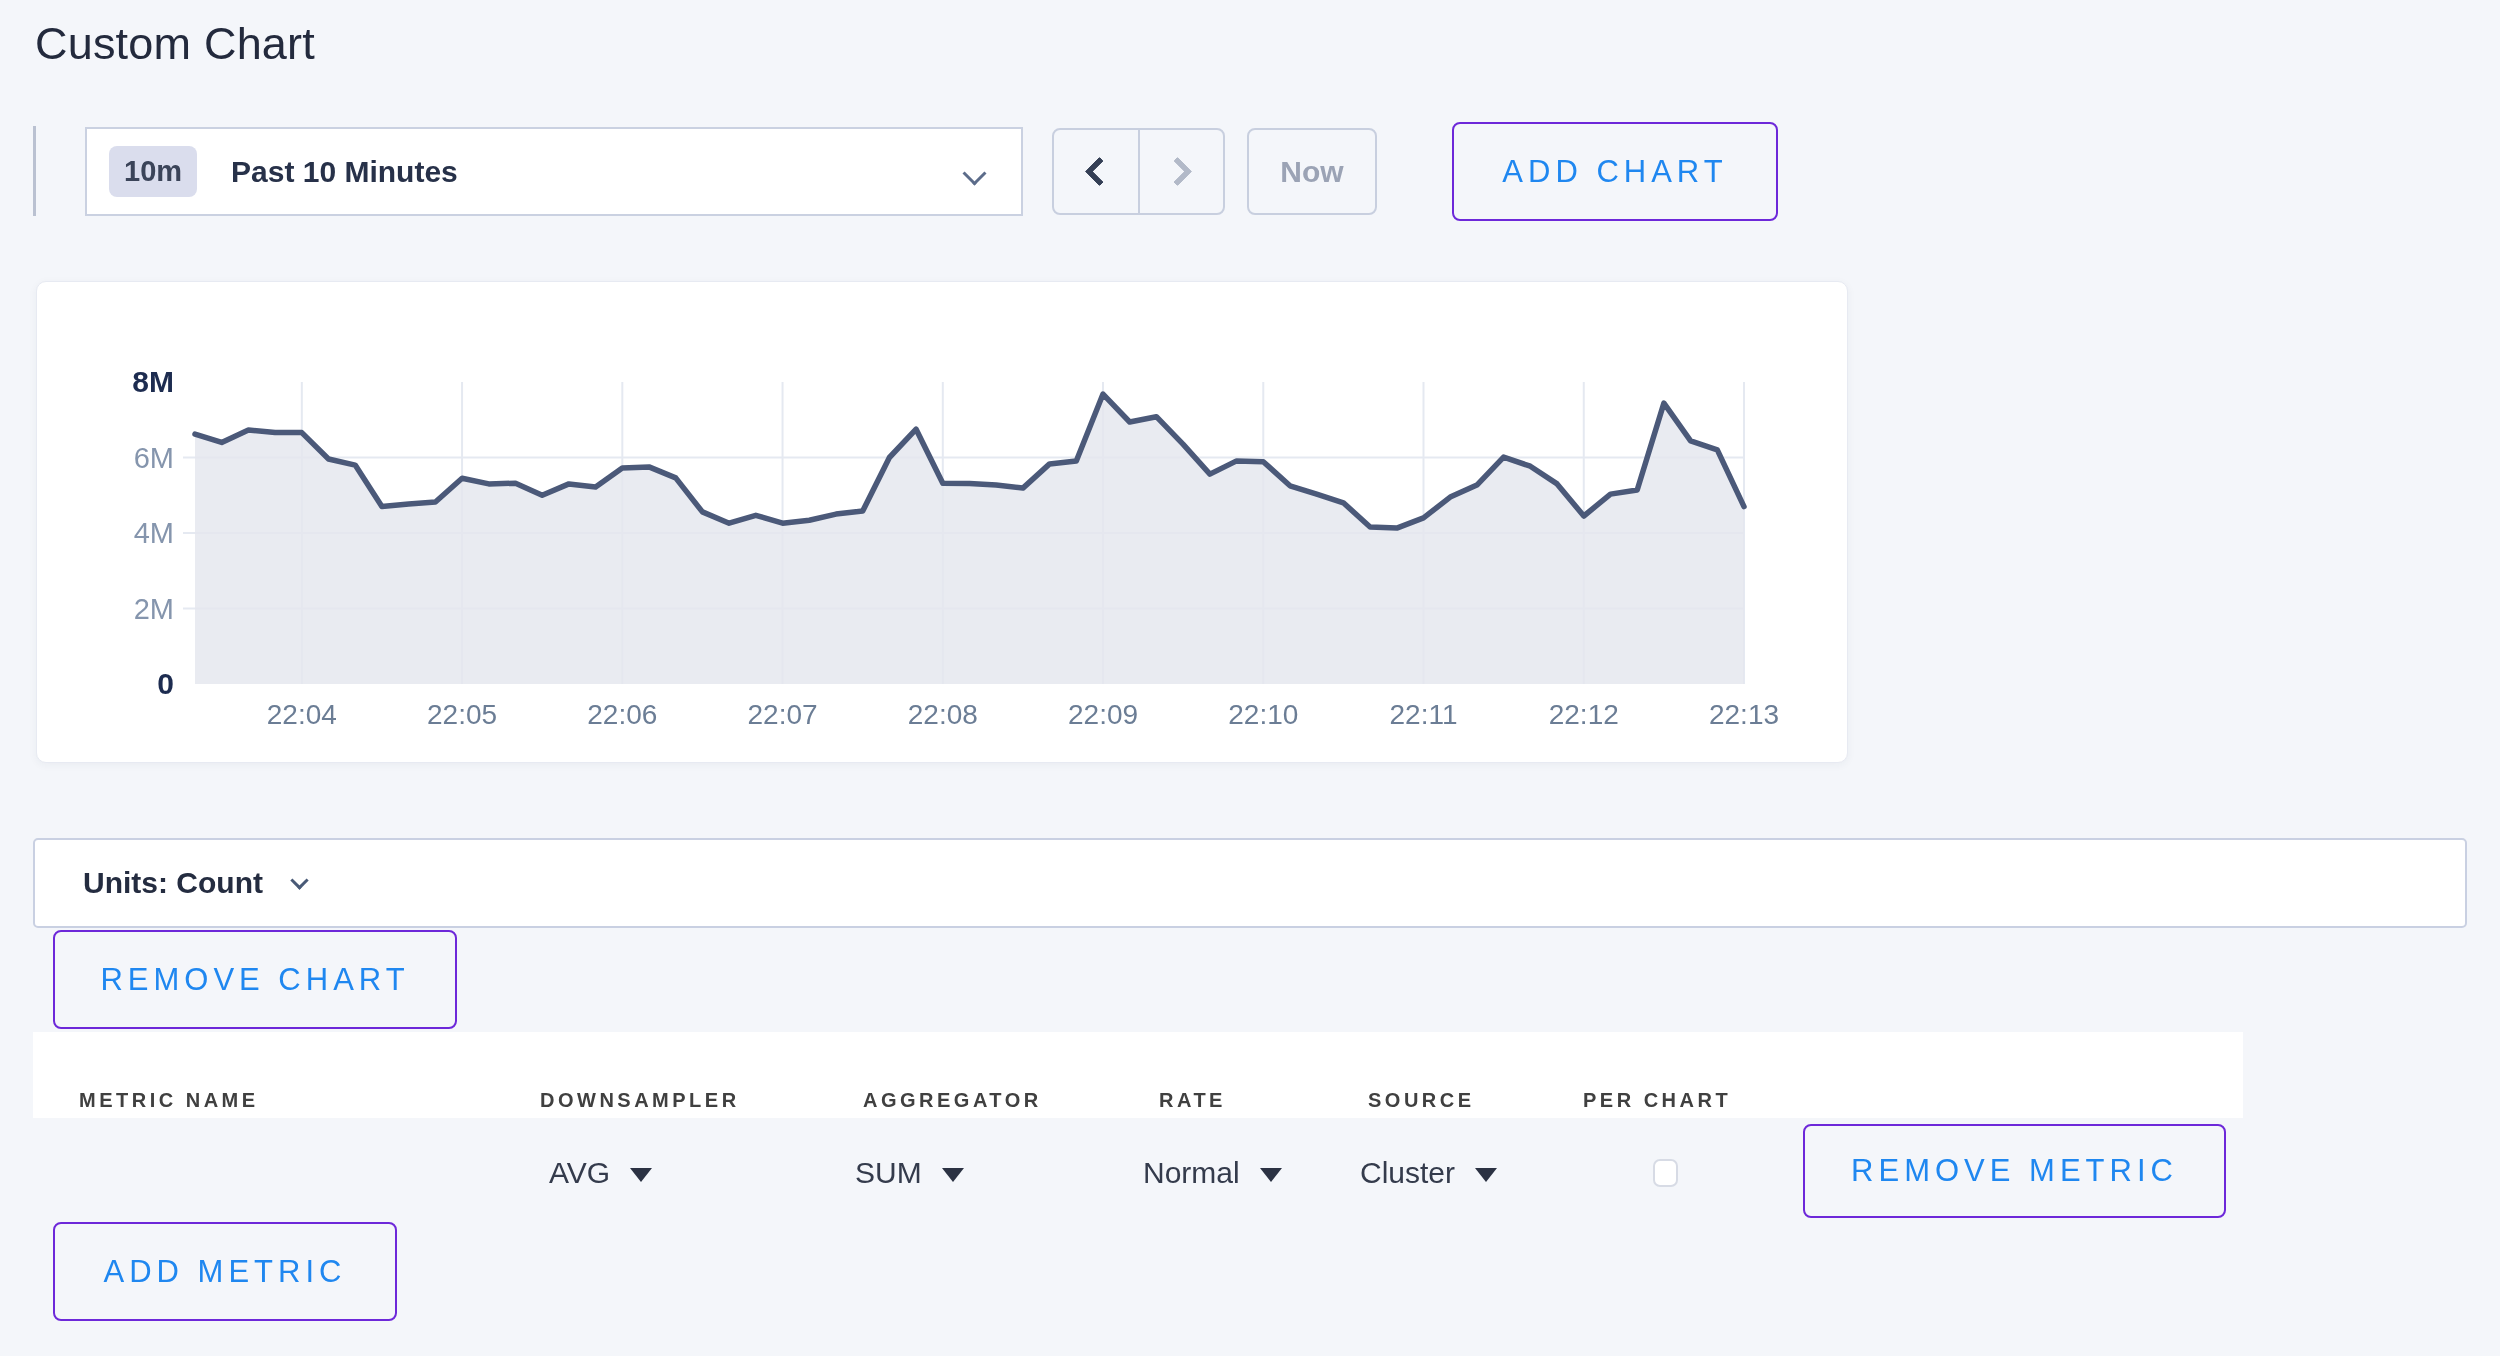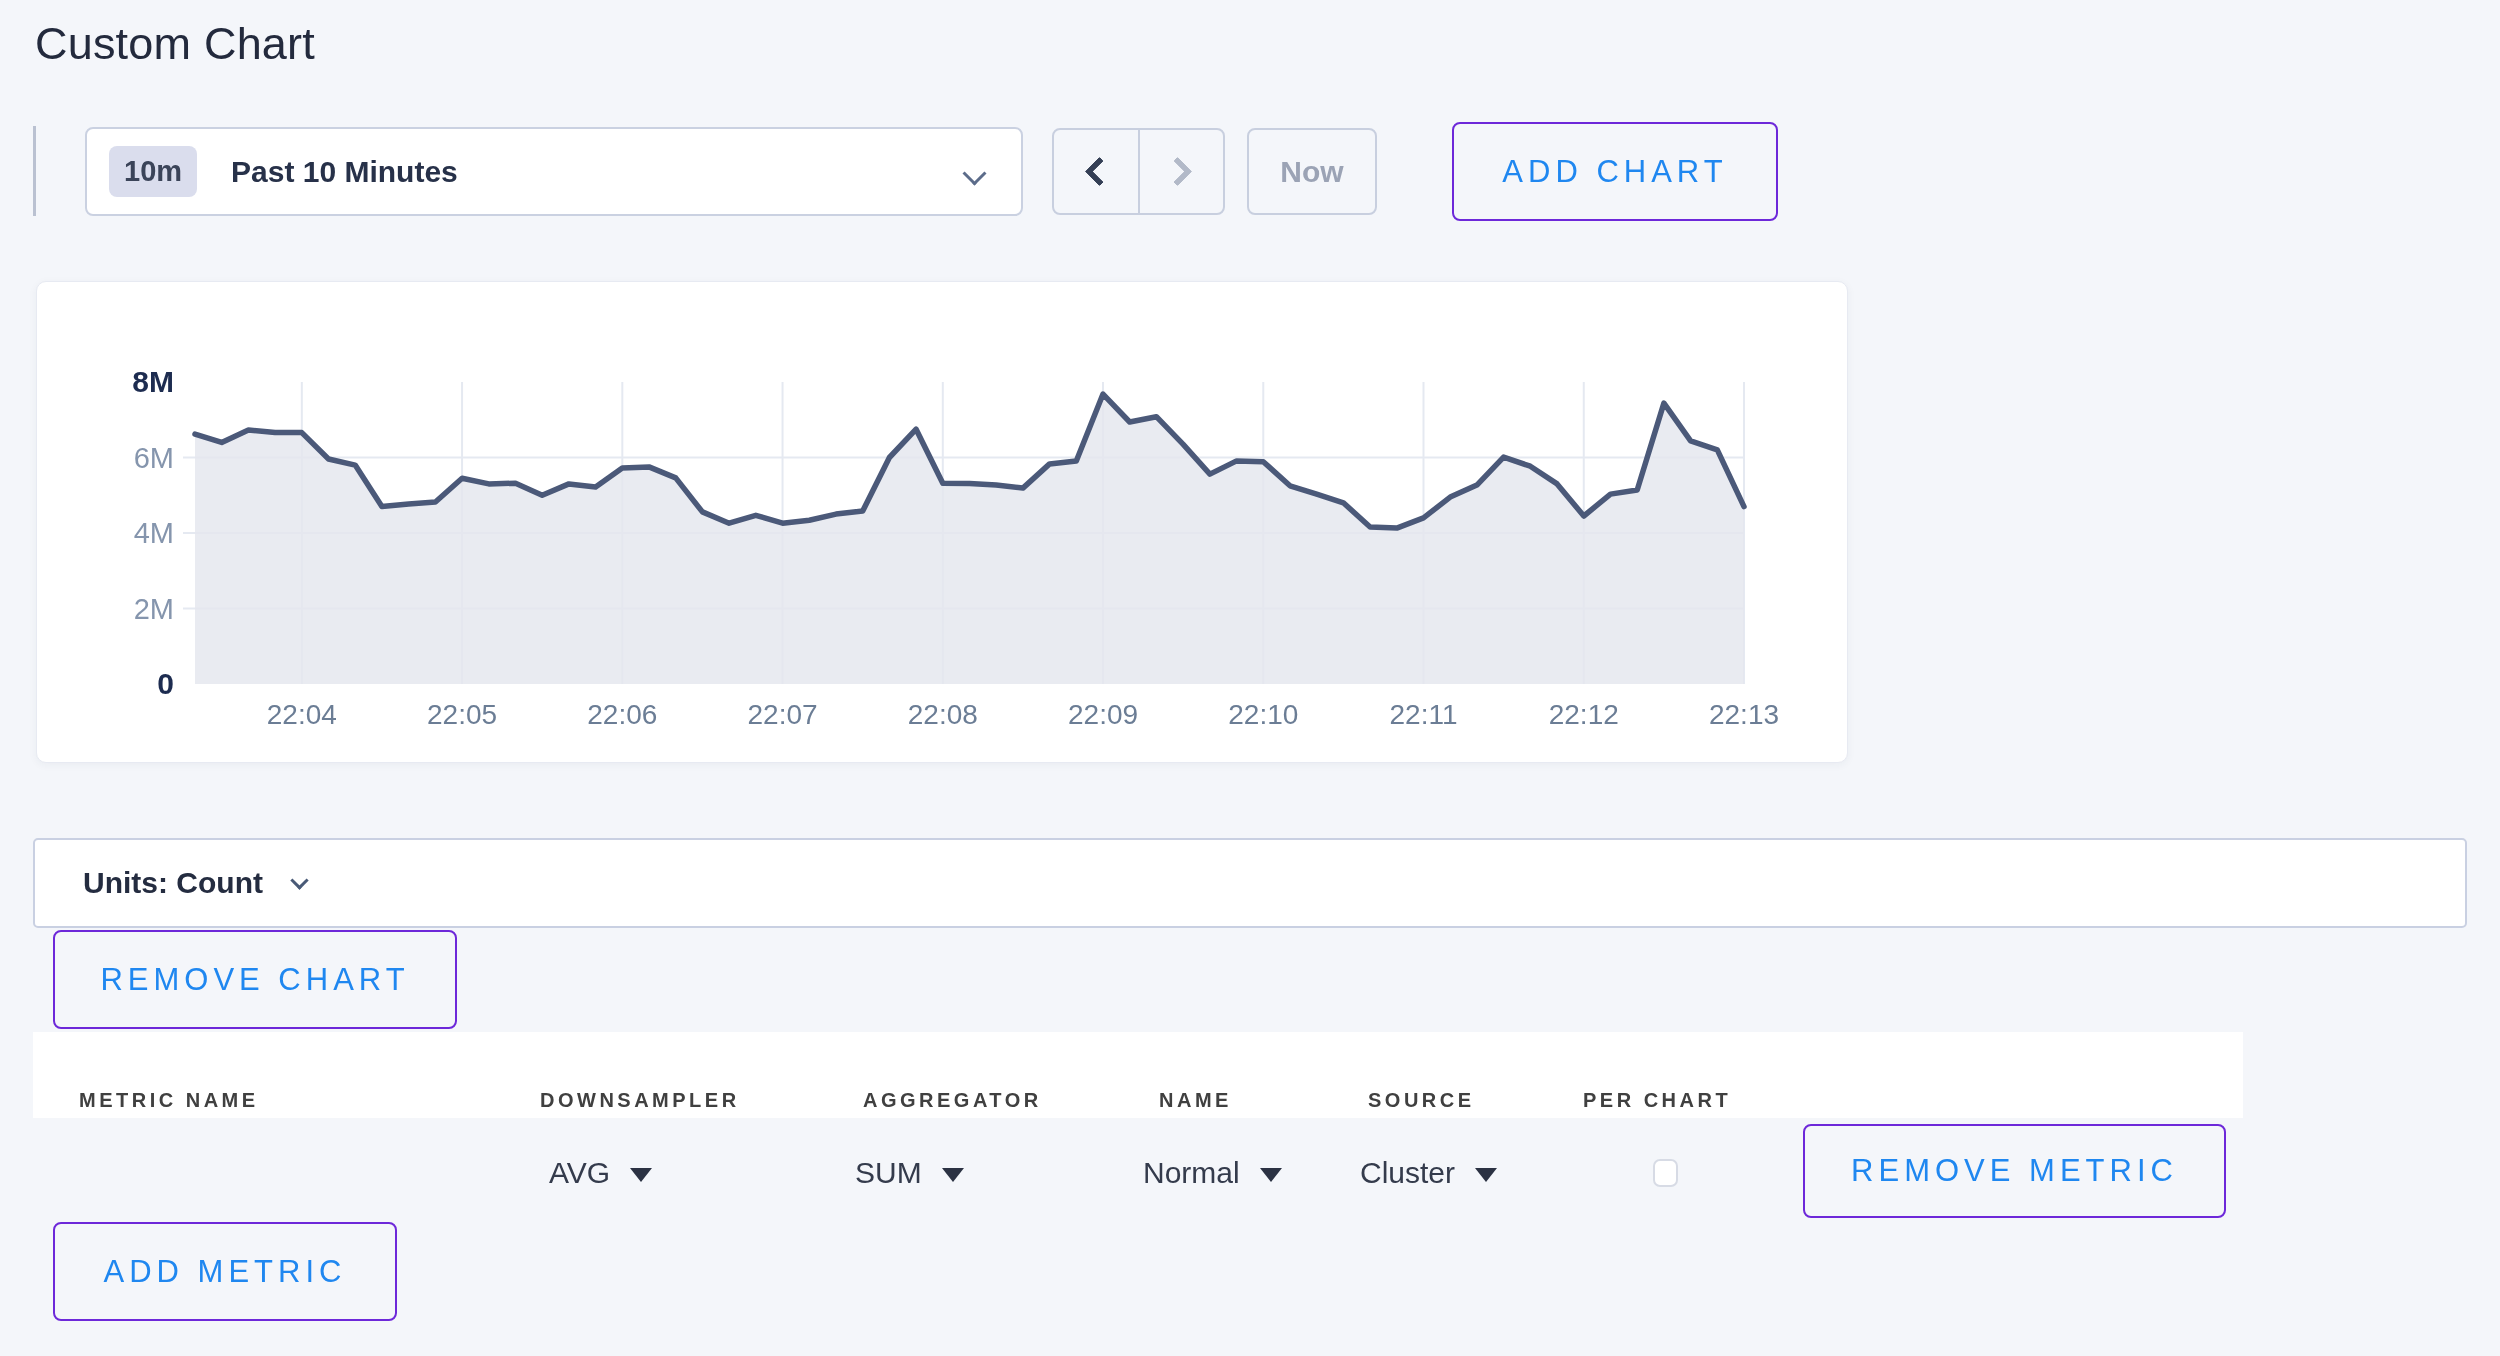--- a/index.html
+++ b/index.html
@@ -8,21 +8,21 @@
 
   .abs { position:absolute; }
 
   
   .page-title { left:35px; top:18px; font-size:45px; font-weight:400; color:#232a3d; letter-spacing:0.2px; }
 
   
   .toolbar-tick { left:33px; top:126px; width:3px; height:90px; background:#bac1d1; }
 
   .time-select { left:85px; top:127px; width:938px; height:89px; background:#fff;
-                 border:2px solid #cad1e1; border-radius:8px; display:flex; align-items:center; cursor:pointer; }
+                 border:2px solid #cad1e1; border-radius:0; display:flex; align-items:center; cursor:pointer; }
   .time-badge { margin-left:22px; background:#dadded; border-radius:8px; padding:9px 15px;
                 font-size:29px; font-weight:700; color:#3b4459; }
   .time-label { margin-left:34px; font-size:30px; font-weight:700; color:#273149; }
   .chev { display:inline-block; border-style:solid; border-width:0 3px 3px 0; border-color:#5c6c8a;
           transform:rotate(45deg); }
   .time-select .chev { position:absolute; right:38px; top:36px; width:17px; height:17px; }
 
   .pager { left:1052px; top:128px; width:173px; height:87px; border:2px solid #c8cfdf; border-radius:8px;
            display:flex; }
   .pager-half { flex:1; display:flex; align-items:center; justify-content:center; cursor:pointer; }
@@ -136,21 +136,21 @@
   <span class="units-label">Units: Count</span>
   <span class="chev"></span>
 </div>
 
 <div class="abs outline-btn remove-chart-btn">REMOVE CHART</div>
 
 <div class="abs table-header">
   <span class="th" style="left:46px">METRIC NAME</span>
   <span class="th" style="left:507px">DOWNSAMPLER</span>
   <span class="th" style="left:830px">AGGREGATOR</span>
-  <span class="th" style="left:1126px">NAME</span>
+  <span class="th" style="left:1126px">RATE</span>
   <span class="th" style="left:1335px">SOURCE</span>
   <span class="th" style="left:1550px">PER CHART</span>
 </div>
 
 <div class="abs metric-row">
   <div class="cell" style="left:516px">
     <span>AVG</span>
     <span class="caret"></span>
   </div>
   <div class="cell" style="left:822px">

